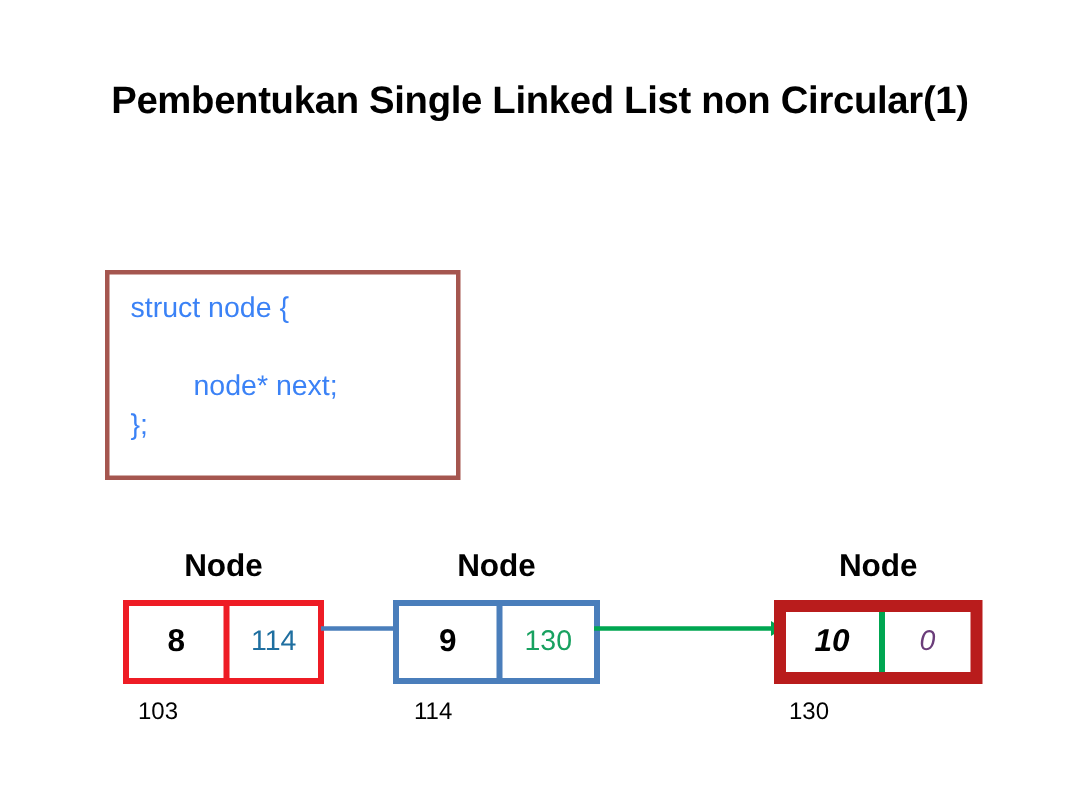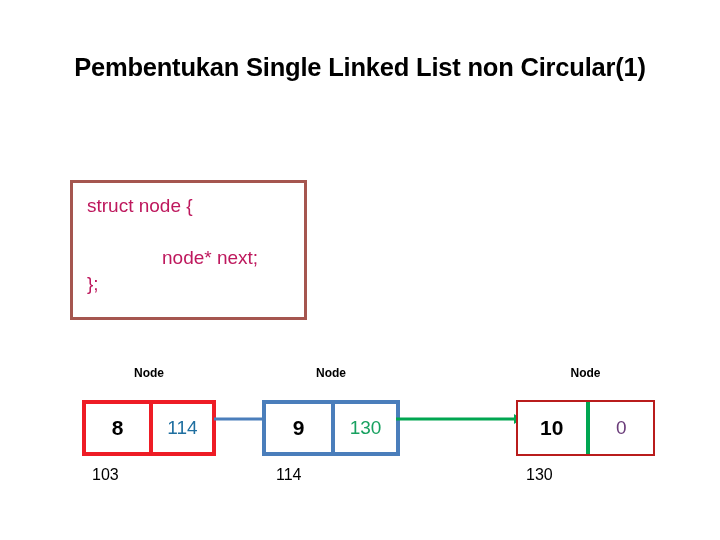--- a/index.html
+++ b/index.html
@@ -49,26 +49,26 @@
     height: 140px;
     box-sizing: border-box;
     border: 3px solid #a5564f;
     background: #ffffff;
   }
   .code-line {
     position: absolute;
     left: 14px;
     font-size: 19px;
     line-height: 26px;
-    color: #be185d;
+    color: #3b82f6;
     white-space: pre;
   }
   #code-line-0 { top: 10px;  left: 14px; }
   #code-line-1 { top: 36px;  left: 56px; }
-  #code-line-2 { top: 62px;  left: 56px; margin-left: 33px; }
+  #code-line-2 { top: 62px;  left: 56px; }
   #code-line-3 { top: 88px;  left: 14px; }
 
   
   #diagram {
     position: absolute;
     left: 0;
     top: 360px;
     width: 720px;
     height: 150px;
   }
@@ -77,21 +77,21 @@
   #node-group-0 { left: 82px;  width: 134px; }
   #node-group-1 { left: 262px; width: 138px; }
   #node-group-2 { left: 516px; width: 139px; }
 
   .node-label {
     position: absolute;
     top: 6px;
     left: 0;
     width: 100%;
     text-align: center;
-    font-size: 12px;
+    font-size: 21px;
     font-weight: bold;
     color: #000000;
   }
 
   .node-box {
     position: absolute;
     top: 40px;
     left: 0;
     width: 100%;
     height: 56px;
@@ -113,21 +113,21 @@
   }
   .node-cell.next-cell {
     font-size: 19px;
     font-weight: normal;
   }
 
   #node-box-0 { border: 4px solid #ee1c25; }
   #node-box-0 .next-cell { border-left: 4px solid #ee1c25; color: #1f6fa0; }
   #node-box-1 { border: 4px solid #4a7ebb; }
   #node-box-1 .next-cell { border-left: 4px solid #4a7ebb; color: #18a160; }
-  #node-box-2 { border: 2px solid #b91c1c; }
+  #node-box-2 { border: 8px solid #b91c1c; font-style: italic; }
   #node-box-2 .next-cell { border-left: 4px solid #00a651; color: #6b3d7a; }
 
   .node-address {
     position: absolute;
     top: 106px;
     left: 0;
     width: 100%;
     text-align: center;
     font-size: 16px;
     color: #000000;

